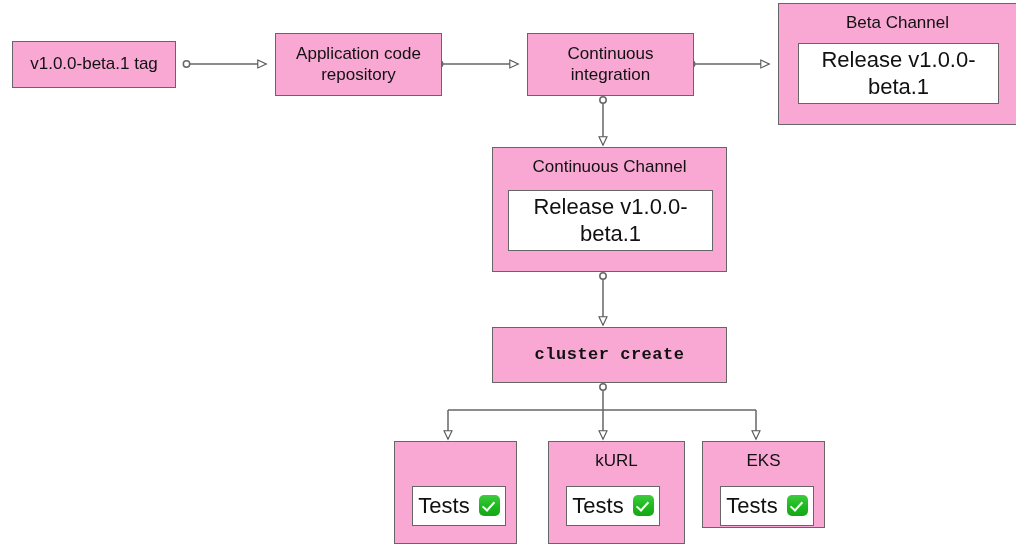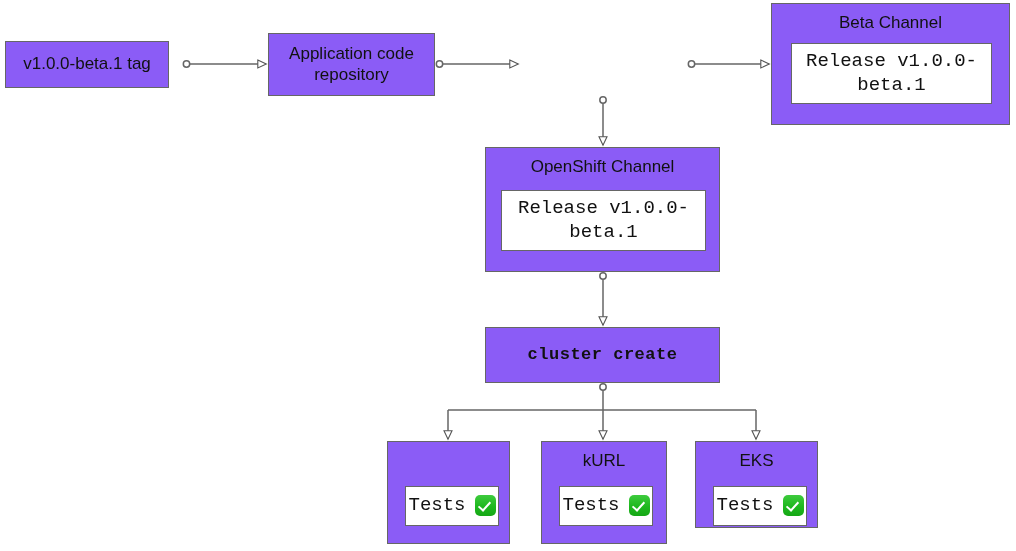--- a/index.html
+++ b/index.html
@@ -19,29 +19,30 @@
     position: absolute;
     left: 0;
     top: 0;
     width: 1016px;
     height: 551px;
     pointer-events: none;
   }
   .node {
     position: absolute;
     box-sizing: border-box;
-    background: #8b5cf6;
+    background: #f9a8d4;
     border: 1.6px solid #666666;
     display: flex;
     align-items: center;
     justify-content: center;
     text-align: center;
     color: #111111;
     font-size: 17px;
     line-height: 1.22;
+    margin-left: 7px;
   }
   .node.group {
     display: block;
     padding: 0;
   }
   .group-title {
     position: absolute;
     left: 0;
     right: 0;
     top: 9px;
@@ -51,23 +52,22 @@
   }
   .inner-box {
     position: absolute;
     box-sizing: border-box;
     background: #ffffff;
     border: 1.6px solid #666666;
     display: flex;
     align-items: center;
     justify-content: center;
     text-align: center;
-    font-size: 19px;
+    font-size: 22px;
     color: #111111;
-    font-family: Liberation Mono, monospace;
   }
   .mono-bold {
     font-family: Liberation Mono, monospace;
     font-weight: bold;
     font-size: 17px;
     letter-spacing: 0.5px;
   }
   .tests-row {
     display: flex;
     align-items: center;
@@ -134,49 +134,52 @@
   </svg>
 
   <div class="node" style="left:5px; top:41px; width:164px; height:47px;">
     <span>v1.0.0-beta.1 tag</span>
   </div>
 
   <div class="node" style="left:268px; top:33px; width:167px; height:63px; padding:12px 10px;">
     <span>Application code repository</span>
   </div>
 
+  <div class="node" style="left:520px; top:33px; width:167px; height:63px; padding:0 10px;">
+    <span>Continuous integration</span>
+  </div>
 
   <div class="node group" style="left:771px; top:3px; width:239px; height:122px;">
     <div class="group-title">Beta Channel</div>
     <div class="inner-box" style="left:19px; top:39px; width:201px; height:61px;">
       <span>Release v1.0.0-beta.1</span>
     </div>
   </div>
 
   <div class="node group" style="left:485px; top:147px; width:235px; height:125px;">
-    <div class="group-title">OpenShift Channel</div>
+    <div class="group-title">Continuous Channel</div>
     <div class="inner-box" style="left:15px; top:42px; width:205px; height:61px;">
       <span>Release v1.0.0-beta.1</span>
     </div>
   </div>
 
   <div class="node" style="left:485px; top:327px; width:235px; height:56px;">
     <span class="mono-bold">cluster create</span>
   </div>
 
   <div class="node group" style="left:387px; top:441px; width:123px; height:103px;">
     <div class="inner-box" style="left:17px; top:44px; width:94px; height:40px;">
       <span class="tests-row">
         <span>Tests</span>
         <span class="check-badge"></span>
       </span>
     </div>
   </div>
 
-  <div class="node group" style="left:541px; top:441px; width:126px; height:103px;">
+  <div class="node group" style="left:541px; top:441px; width:137px; height:103px;">
     <div class="group-title">kURL</div>
     <div class="inner-box" style="left:17px; top:44px; width:94px; height:40px;">
       <span class="tests-row">
         <span>Tests</span>
         <span class="check-badge"></span>
       </span>
     </div>
   </div>
 
   <div class="node group" style="left:695px; top:441px; width:123px; height:87px;">

